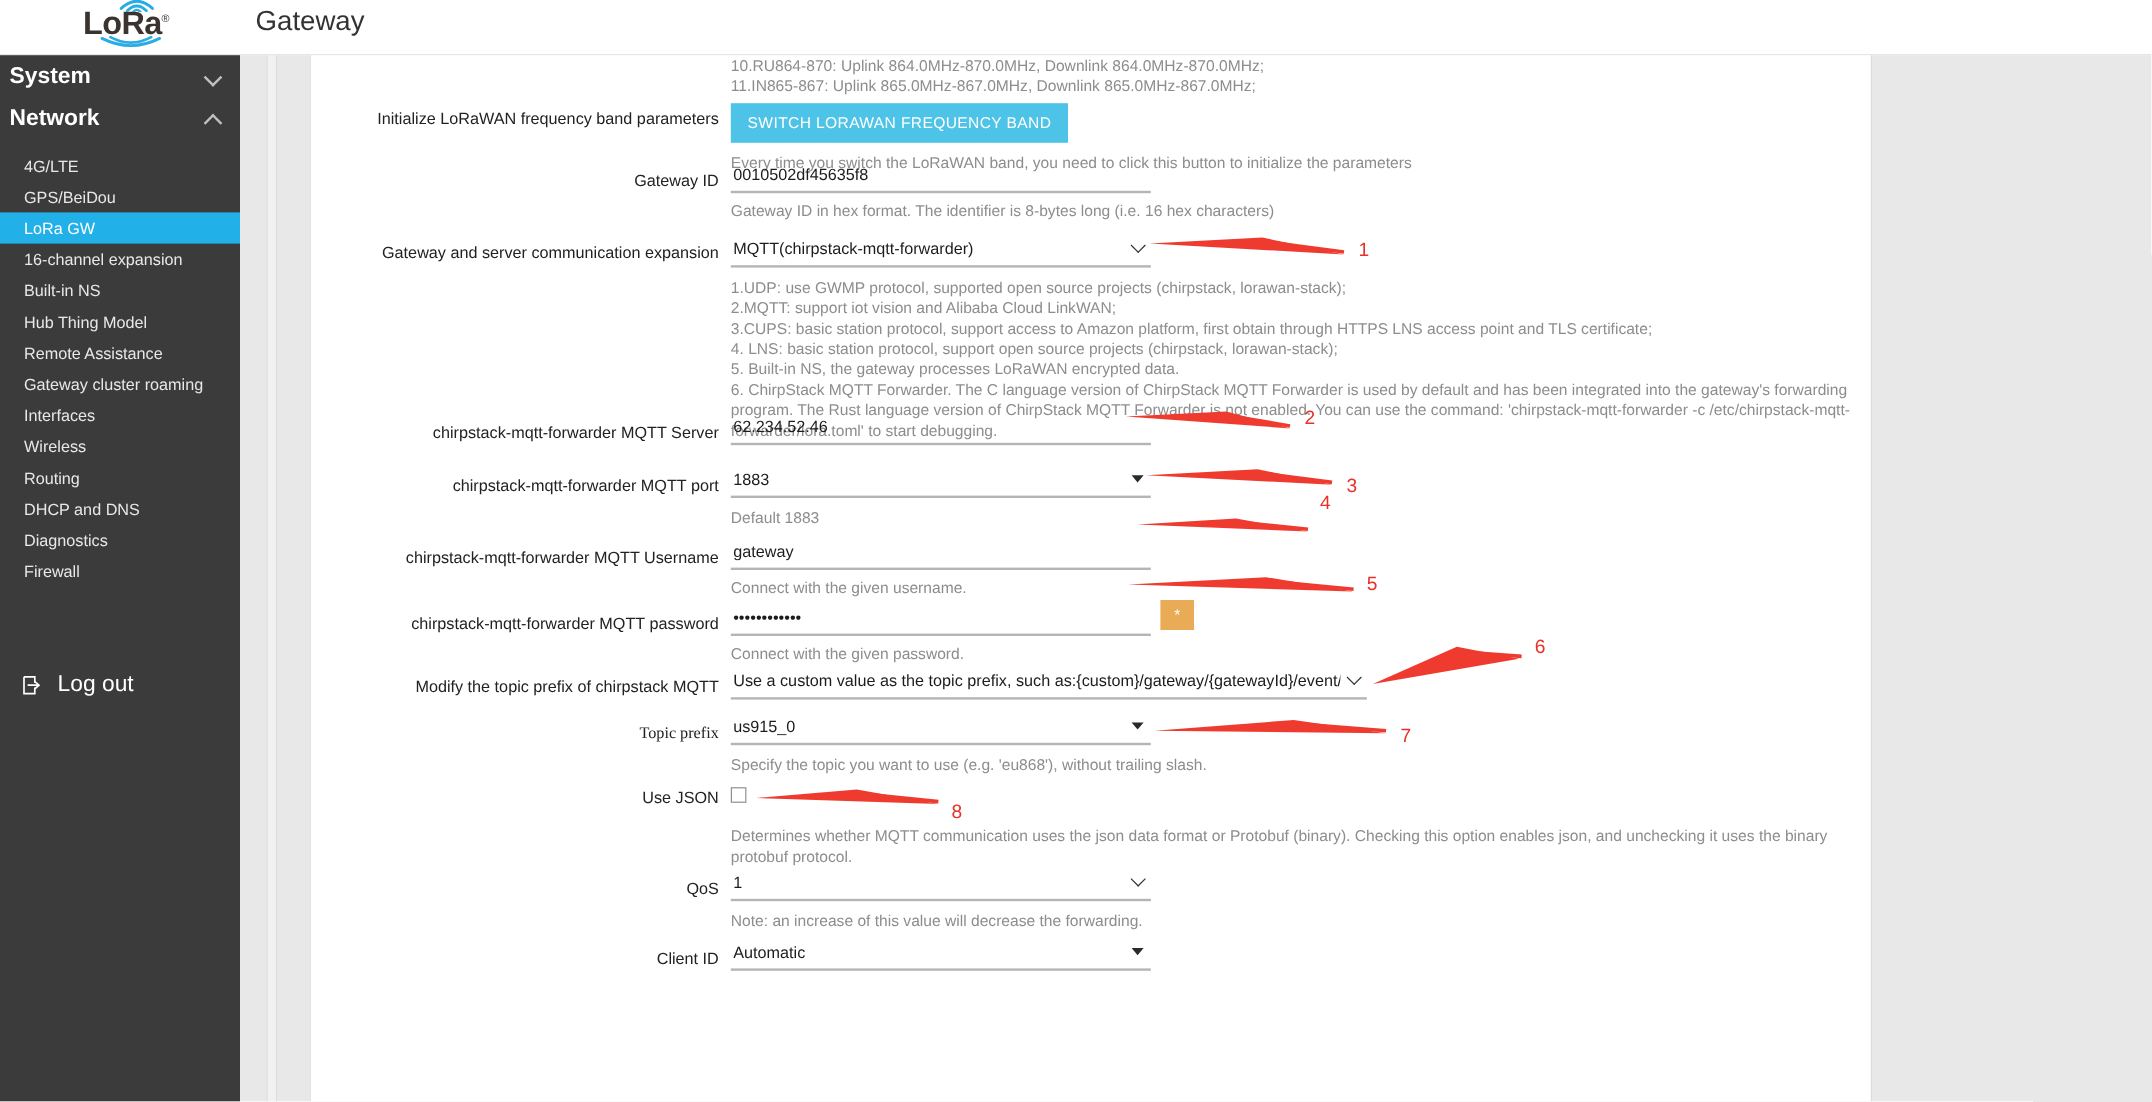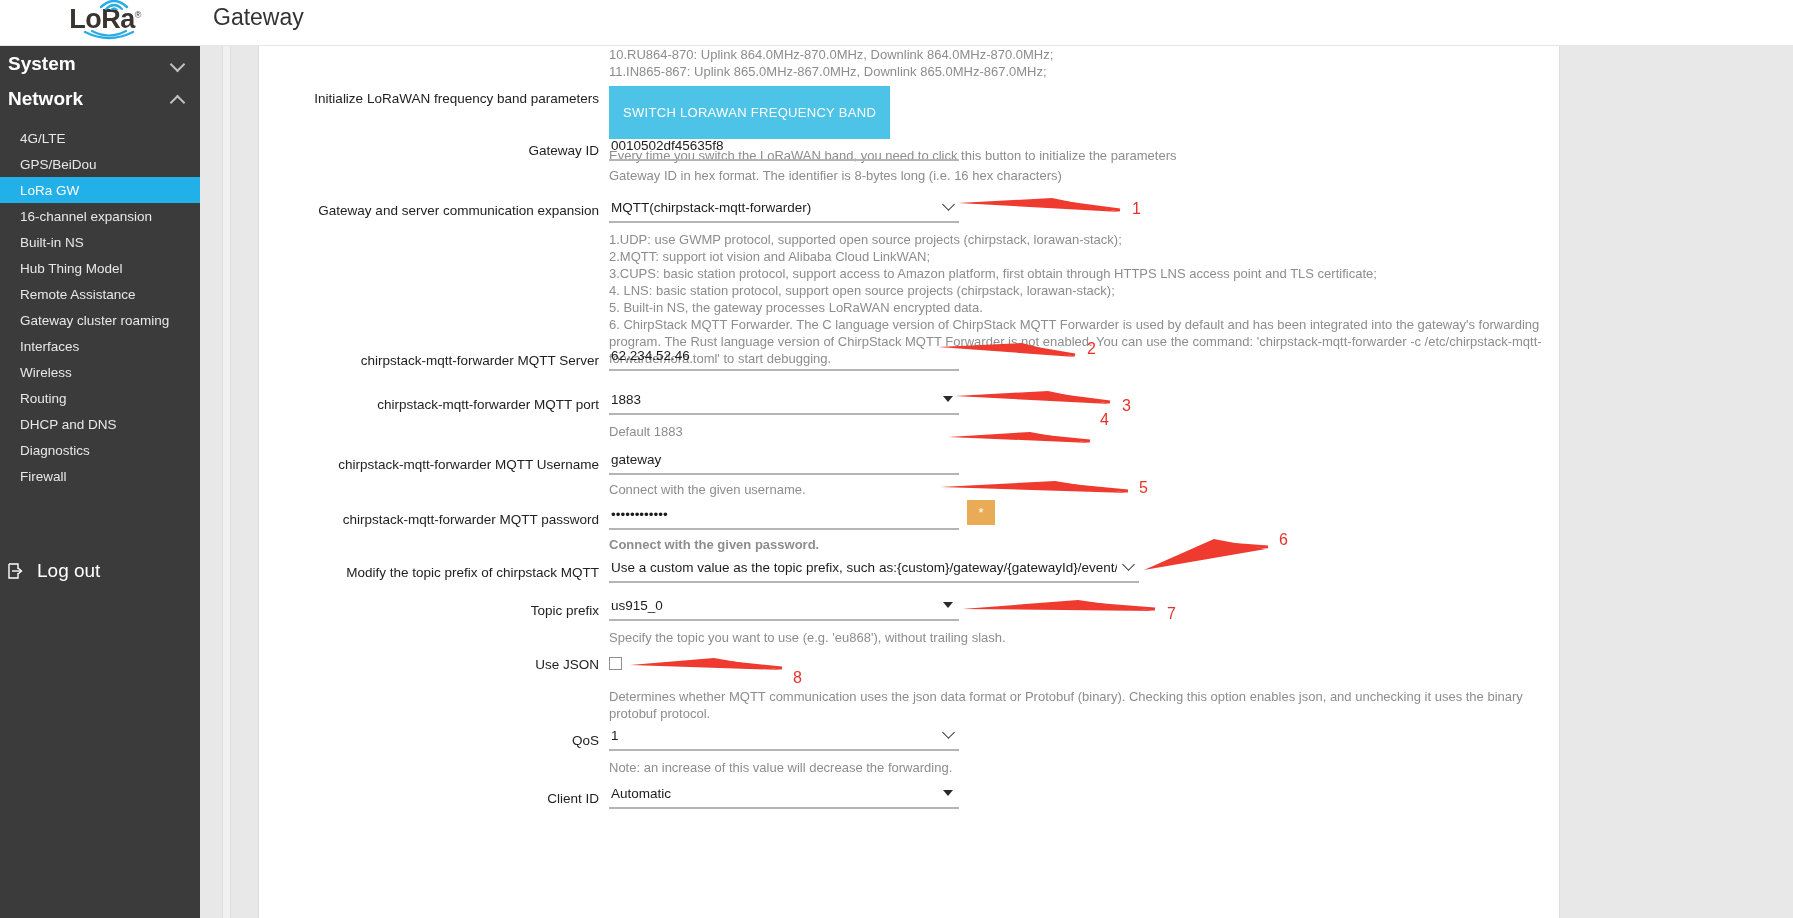--- a/index.html
+++ b/index.html
@@ -56,21 +56,21 @@
   }
   .chev.up:before { transform: rotate(-135deg); top: 6px; }
   .side-item {
     height: 26px; display: flex; align-items: center;
     padding-left: 20px; color: #e8e8e8; font-size: 13.5px;
   }
   .side-item.active { background: #22b0e8; color: #ffffff; }
   .side-sp { height: 9px; }
   .logout {
     position: absolute; left: 0; top: 505px; width: 200px; height: 40px;
-    display: flex; align-items: center; padding-left: 6px;
+    display: flex; align-items: center; padding-left: 17px;
     color: #ffffff; font-size: 19px;
   }
   .logout-ico {
     width: 20px; height: 20px; margin-right: 11px; position: relative;
   }
 
   
   .content-bg {
     position: absolute; left: 200px; top: 46px; width: 1593px; height: 872px;
     background: #e8e8e8;
@@ -119,21 +119,21 @@
   }
   .tri {
     position: absolute; pointer-events:none;
     width: 0; height: 0; border-left: 5px solid transparent;
     border-right: 5px solid transparent; border-top: 6px solid #2a2a2a;
   }
 
   .btn-switch {
     display: inline-block; background: #4ec3e8; color: #ffffff;
     font-size: 13px; letter-spacing: .3px;
-    padding: 19px 14px; border: none; cursor: pointer;
+    padding: 9px 14px; border: none; cursor: pointer;
   }
   .eye-btn {
     position: absolute; width: 28px; height: 25px; background: #eaab56;
     border: none; cursor: pointer; color: #ffffff; font-size: 13px;
     display: flex; align-items: center; justify-content: center;
   }
   .chk {
     width: 13px; height: 13px; border: 1px solid #8f8f8f; background: #fff;
     display: inline-block; cursor: pointer;
   }
@@ -315,38 +315,38 @@
         <input class="underline-input" value="gateway" style="">
         <div class="helpline" style="margin-top:6px;">Connect with the given username.</div>
       </div>
     </div>
 
     <div class="row" style="top:459px;">
       <div class="lbl" style="top:6px;">chirpstack-mqtt-forwarder MQTT password</div>
       <div class="fieldcol" style="top:0px;">
         <input class="underline-input" style="width: 350px;" value="••••••••••••">
         <button class="eye-btn" style="left:358px; top:-5px;">*</button>
-        <div class="helpline" style="margin-top:6px;font-weight:bold;">Connect with the given password.</div>
+        <div class="helpline" style="margin-top:6px;">Connect with the given password.</div>
       </div>
     </div>
 
     <div class="row" style="top:512px;">
       <div class="lbl" style="top:6px;text-align:right;">Modify the topic prefix of chirpstack MQTT</div>
       <div class="fieldcol" style="top:0px;">
         <div class="sel-wrap" style="width:530px;">
           <select class="sel" style="width:530px;">
             <option>Use a custom value as the topic prefix, such as:{custom}/gateway/{gatewayId}/event/up</option>
           </select>
           <span class="caret" style="right:4px; top:2px;"></span>
         </div>
       </div>
     </div>
 
     <div class="row" style="top:550px;">
-      <div class="lbl" style="top:6px;">Topic prefix</div>
+      <div class="lbl" style="top:6px;font-family:Liberation Serif, serif;">Topic prefix</div>
       <div class="fieldcol" style="top:0px;">
         <div class="sel-wrap" style="width:350px;">
           <select class="sel" style="width:350px;">
             <option>us915_0</option>
           </select>
           <span class="tri" style="right:6px; top:6px;"></span>
         </div>
         <div class="helpline" style="margin-top:8px;">Specify the topic you want to use (e.g. 'eu868'), without trailing slash.</div>
       </div>
     </div>

